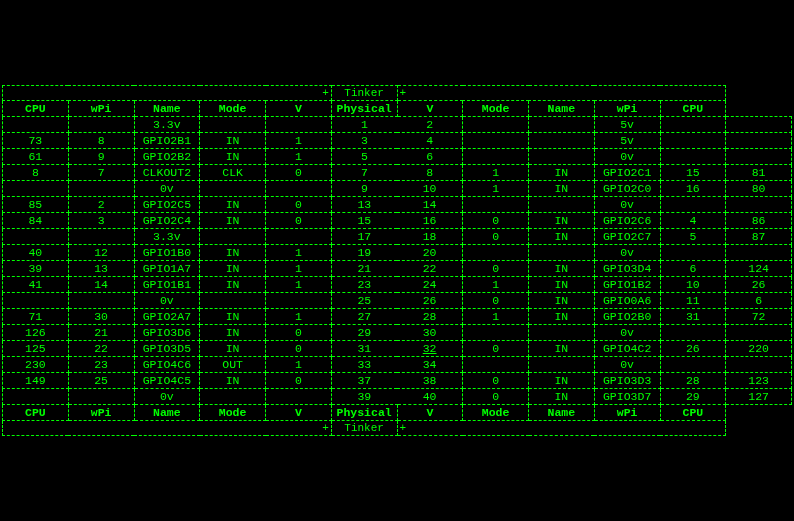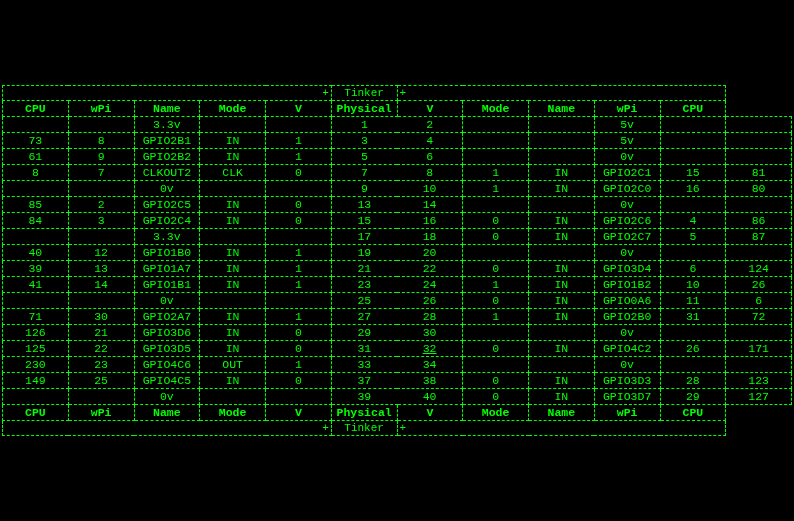--- a/index.html
+++ b/index.html
@@ -274,21 +274,21 @@
       <td>22</td>
       <td>GPIO3D5</td>
       <td>IN</td>
       <td>0</td>
       <td style="border-right:none;">31</td>
       <td style="border-left:none;text-decoration:underline;">32</td>
       <td>0</td>
       <td>IN</td>
       <td>GPIO4C2</td>
       <td>26</td>
-      <td>171</td>
+      <td>220</td>
     </tr>
     <tr>
       <td>230</td>
       <td>23</td>
       <td>GPIO4C6</td>
       <td>OUT</td>
       <td>1</td>
       <td style="border-right:none;margin-left:24px;">33</td>
       <td style="border-left:none;">34</td>
       <td></td>

